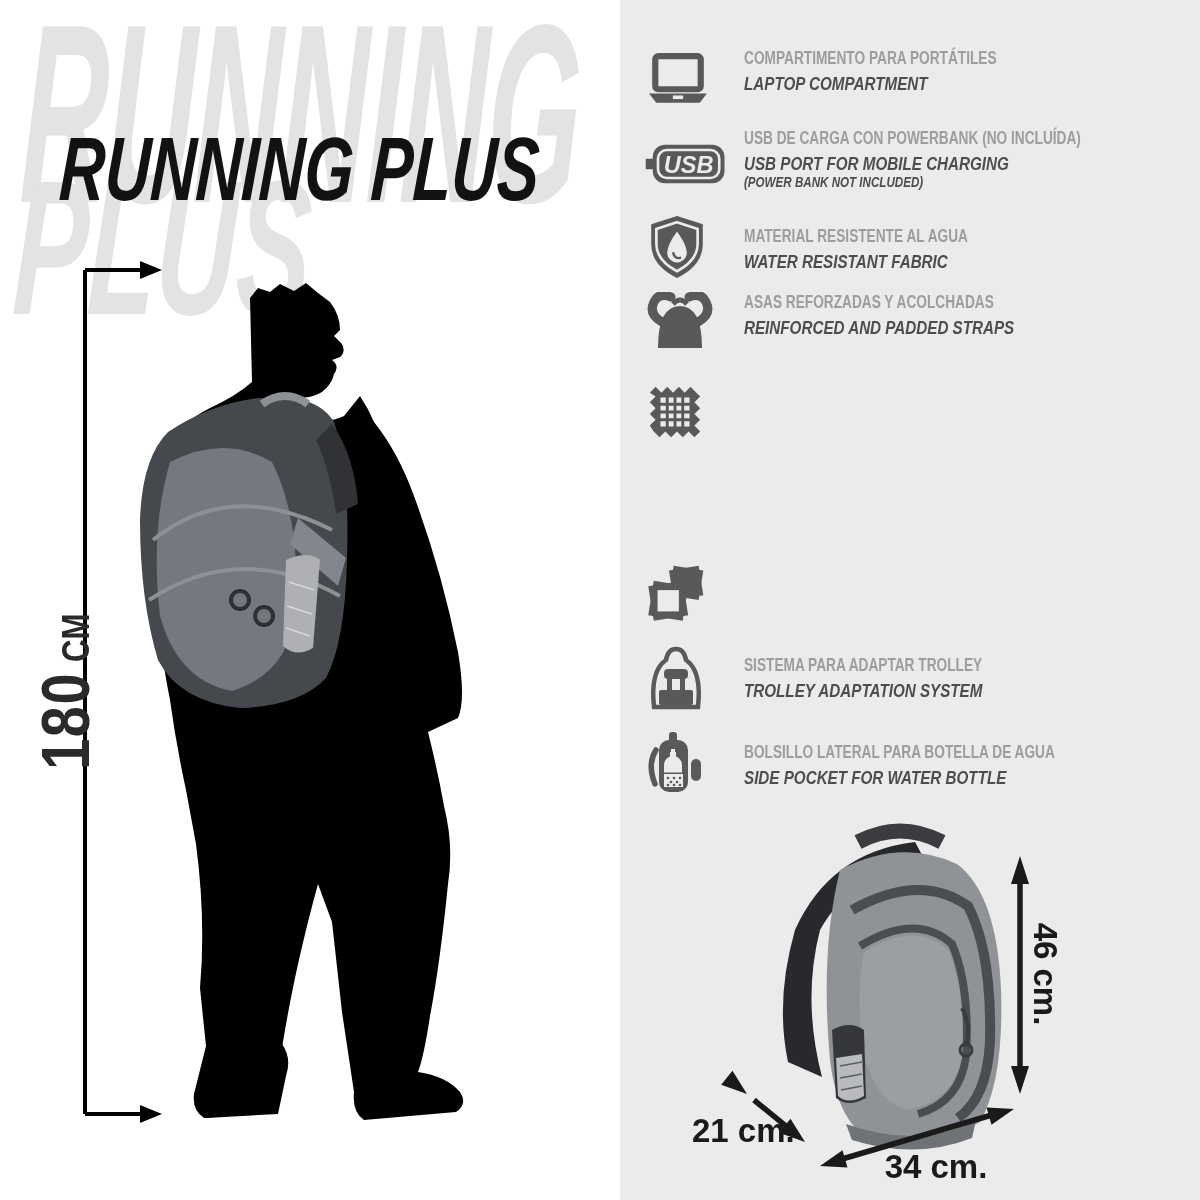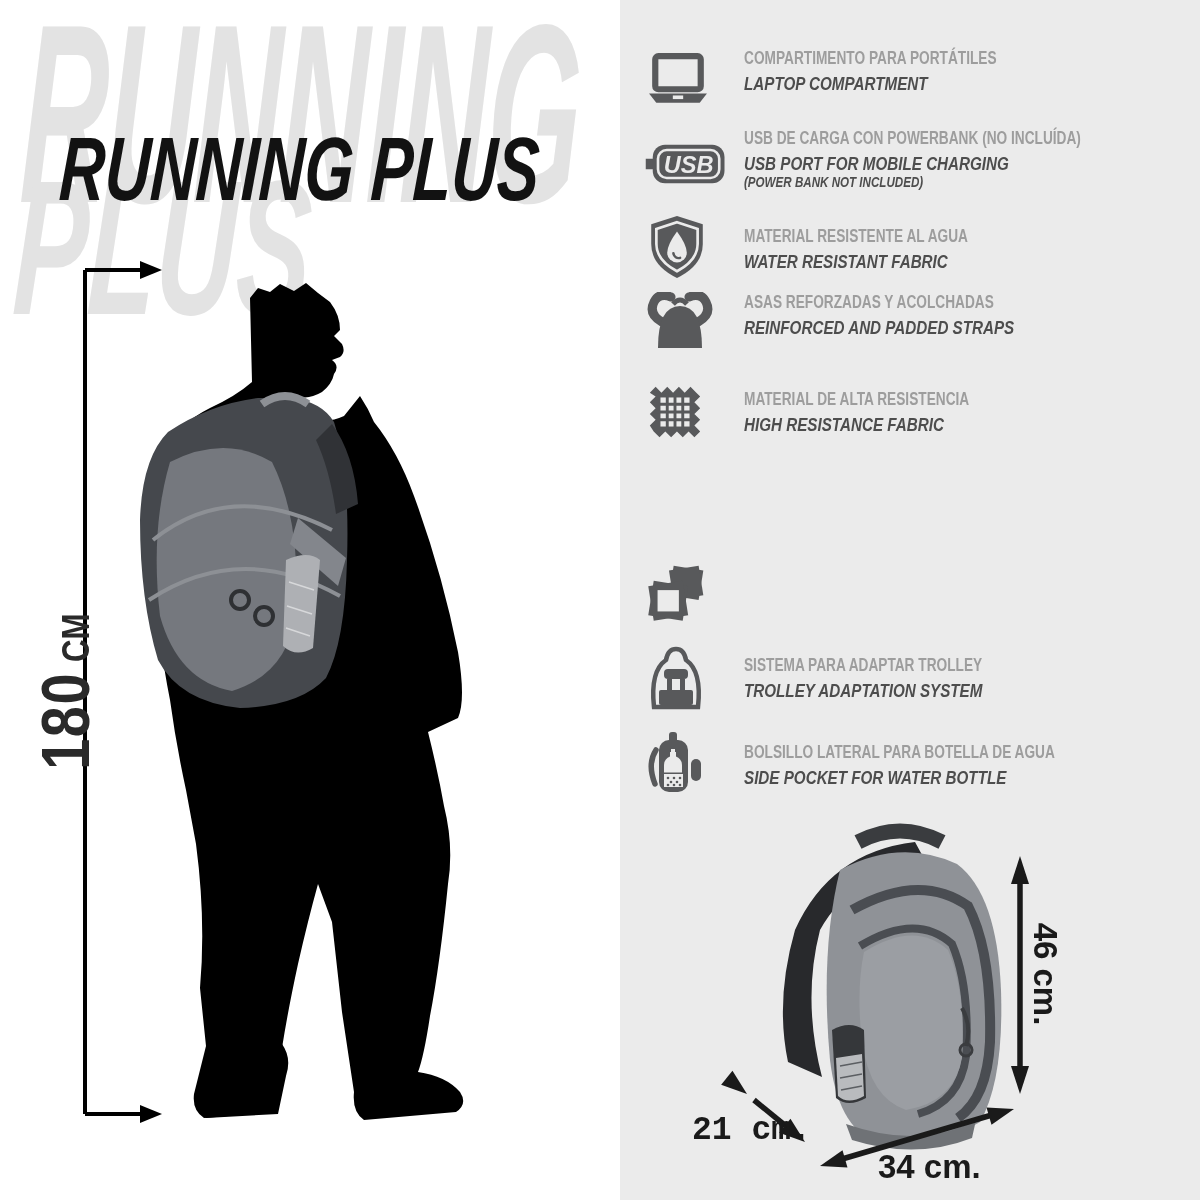--- a/index.html
+++ b/index.html
@@ -37,21 +37,21 @@
   .f-en{color:var(--en);font-weight:bold;font-style:italic;font-size:19px;line-height:19px;
     margin-top:7px;white-space:nowrap;transform:scaleX(0.80);transform-origin:left top;}
   .f-note{color:var(--en);font-weight:bold;font-style:italic;font-size:14.5px;line-height:15px;
     margin-top:2px;white-space:nowrap;transform:scaleX(0.80);transform-origin:left top;}
 
   
   .product-svg{position:absolute;left:0px;top:820px;width:580px;height:380px;}
   .dim-label{position:absolute;color:var(--dim);font-weight:bold;font-size:33px;white-space:nowrap;}
   .dim-46{left:365px;top:953px;width:120px;text-align:center;transform:rotate(90deg);}
   .dim-21{left:72px;top:1110px;width:100px;text-align:center;}
-  .dim-34{left:258px;top:1147px;width:116px;text-align:left;}
+  .dim-34{left:258px;top:1147px;width:116px;text-align:center;}
 </style>
 </head>
 <body>
 
 <div class="stage">
 
   <div class="left">
 
     <div class="watermark wm1">RUNNING</div>
     <div class="watermark wm2">PLUS</div>
@@ -185,24 +185,20 @@
           <g stroke="currentColor" stroke-width="3">
             <line x1="24" y1="13" x2="24" y2="51"></line>
               <line x1="32" y1="13" x2="32" y2="51"></line>
               <line x1="40" y1="13" x2="40" y2="51"></line>
             <line x1="13" y1="24" x2="51" y2="24"></line>
               <line x1="13" y1="32" x2="51" y2="32"></line>
               <line x1="13" y1="40" x2="51" y2="40"></line>
           </g>
         </svg>
       </span>
-      <div class="txt">
-        <div class="f-es">MATERIAL DE ALTA RESISTENCIA</div>
-        <div class="f-en">HIGH RESISTANCE FABRIC</div>
-      </div>
     </div>
 
 
     <div class="feature" style="top:571px">
       <span class="ic" style="top:-8px">
         <svg width="62" height="62" viewBox="0 0 64 64">
           <g fill="currentColor">
             <rect x="28" y="5" width="31" height="31" transform="rotate(9 43.5 20.5)"></rect>
             <rect x="28" y="5" width="31" height="31" transform="rotate(-9 43.5 20.5)"></rect>
             <rect x="7" y="21" width="36" height="36" transform="rotate(9 25 39)"></rect>
@@ -297,15 +293,15 @@
             <polygon points="0,0 -26,-9 -26,9"></polygon>
           </g>
         <g transform="translate(1014,1109) rotate(-16)" stroke="none">
             <polygon points="0,0 -26,-9 -26,9"></polygon>
           </g>
       </g>
     </svg>
   </div>
 
   <div class="dim-label dim-46" style="left:985px;top:955px;">46 cm.</div>
-  <div class="dim-label dim-21" style="left:692px;top:1112px;font-family:Liberation Mono, monospace;">21 cm.</div>
+  <div class="dim-label dim-21" style="left:692px;top:1112px;">21 cm.</div>
   <div class="dim-label dim-34" style="left:878px;top:1148px;">34 cm.</div>
 </div>
 
 </body></html>

